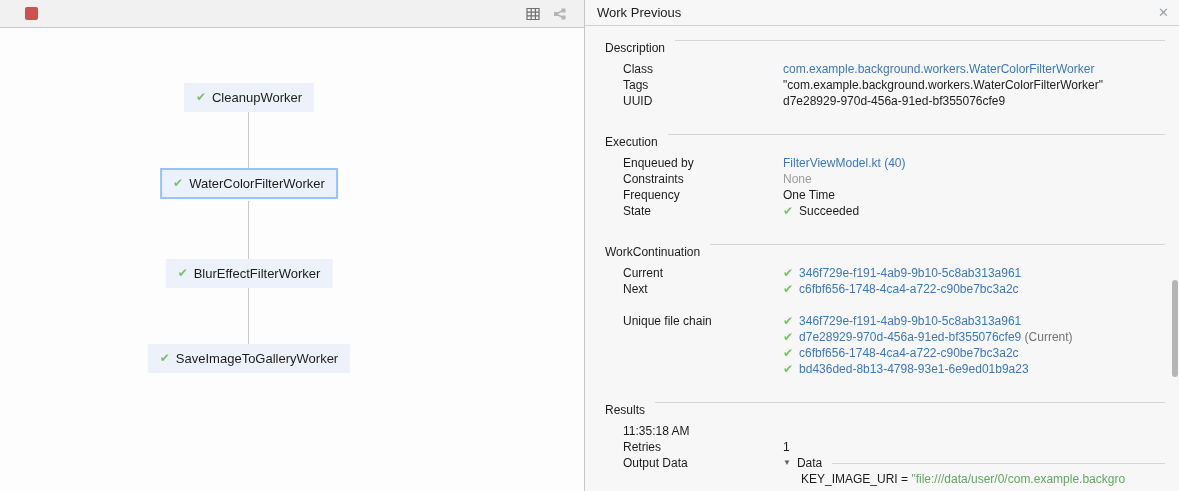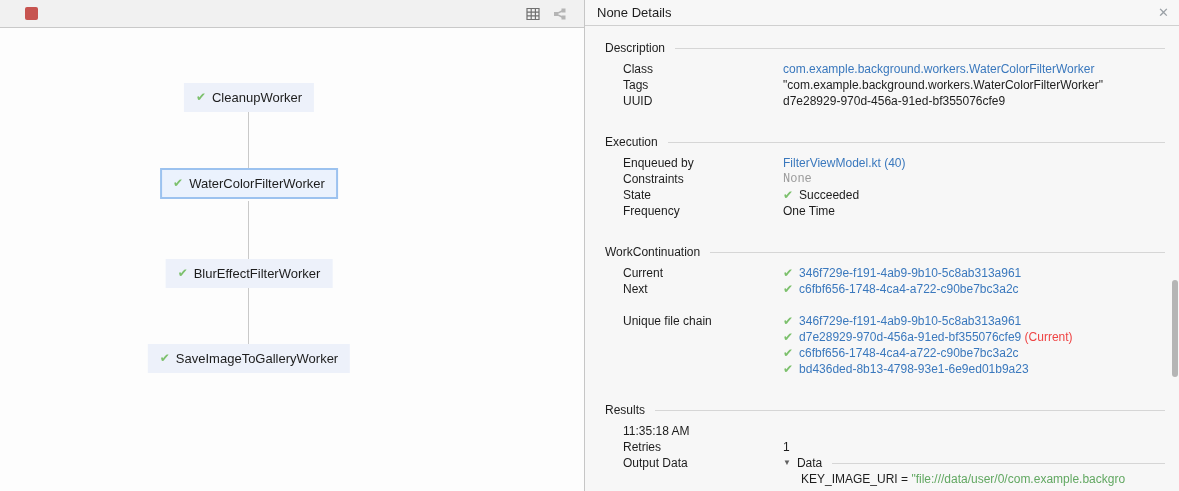--- a/index.html
+++ b/index.html
@@ -27,30 +27,30 @@
   
   .details-panel { flex:1; height:491px; position:relative; background:#f7f7f7;
     display:flex; flex-direction:column; overflow:hidden; }
   .details-header { height:26px; flex:none; display:flex; align-items:center;
     padding:0 10px 0 12px; border-bottom:1px solid #d0d0d0; font-size:13px; }
   .close-x { margin-left:auto; color:#9aa0a6; font-size:13px; cursor:default; }
 
   .details-body { padding-top:14px; font-size:12px; line-height:16px; overflow:hidden; }
   .section { margin-top:25px; }
   .section:first-child { margin-top:0; }
-  .section-heading { display:flex; align-items:center; height:16px; padding-left:20px; }
+  .section-heading { display:flex; height:16px; padding-left:20px; }
   .heading-rule { flex:1; height:1px; background:#d6d6d6; margin-left:10px; margin-right:14px; }
   .rows { margin-top:5px; }
   .row { display:flex; height:16px; padding-left:38px; white-space:nowrap;align-items:center; }
   .row-label { width:160px; flex:none; }
   .row-value { flex:1; overflow:hidden; white-space:nowrap; }
   .link { color:#3a78bd; cursor:pointer; }
-  .muted { color:#9b9b9b;font-family:Liberation Mono, monospace; }
+  .muted { color:#9b9b9b; }
   .spacer { height:16px; }
-  .suffix { color:#ef4444; }
+  .suffix { color:#737373; }
 
   .tri { font-size:8px; color:#616161; margin-right:6px; vertical-align:1px; cursor:default; }
   .data-sub { display:flex; align-items:center; }
   .data-rule { flex:1; height:1px; background:#d6d6d6; margin-left:10px; margin-right:14px; }
   .key-row { display:flex; height:16px; padding-left:216px; white-space:nowrap; overflow:hidden;text-align:right; }
   .string { color:#62a862; }
 
   .scroll-thumb { position:absolute; right:1px; top:280px; width:6px; height:97px;
     background:#b5b5b5; border-radius:3px; }
 </style>
@@ -98,21 +98,21 @@
       </div>
       <div class="node" style="top:316px;">
         <span class="check">✔</span>
         <span>SaveImageToGalleryWorker</span>
       </div>
     </div>
   </div>
 
   <div class="details-panel">
     <div class="details-header">
-      <span>None Details</span>
+      <span>Work Previous</span>
       <span class="close-x">✕</span>
     </div>
 
     <div class="details-body">
 
       <div class="section">
         <div class="section-heading">
           <span>Description</span>
           <span class="heading-rule"></span>
         </div>
@@ -140,26 +140,26 @@
         <div class="rows">
           <div class="row">
             <span class="row-label">Enqueued by</span>
             <span class="row-value"><span class="link">FilterViewModel.kt (40)</span></span>
           </div>
           <div class="row">
             <span class="row-label">Constraints</span>
             <span class="row-value muted">None</span>
           </div>
           <div class="row">
+            <span class="row-label">Frequency</span>
+            <span class="row-value">One Time</span>
+          </div>
+          <div class="row">
             <span class="row-label">State</span>
             <span class="row-value"><span class="check">✔</span><span>Succeeded</span></span>
-          </div>
-          <div class="row">
-            <span class="row-label">Frequency</span>
-            <span class="row-value">One Time</span>
           </div>
         </div>
       </div>
 
       <div class="section">
         <div class="section-heading">
           <span>WorkContinuation</span>
           <span class="heading-rule"></span>
         </div>
         <div class="rows">

